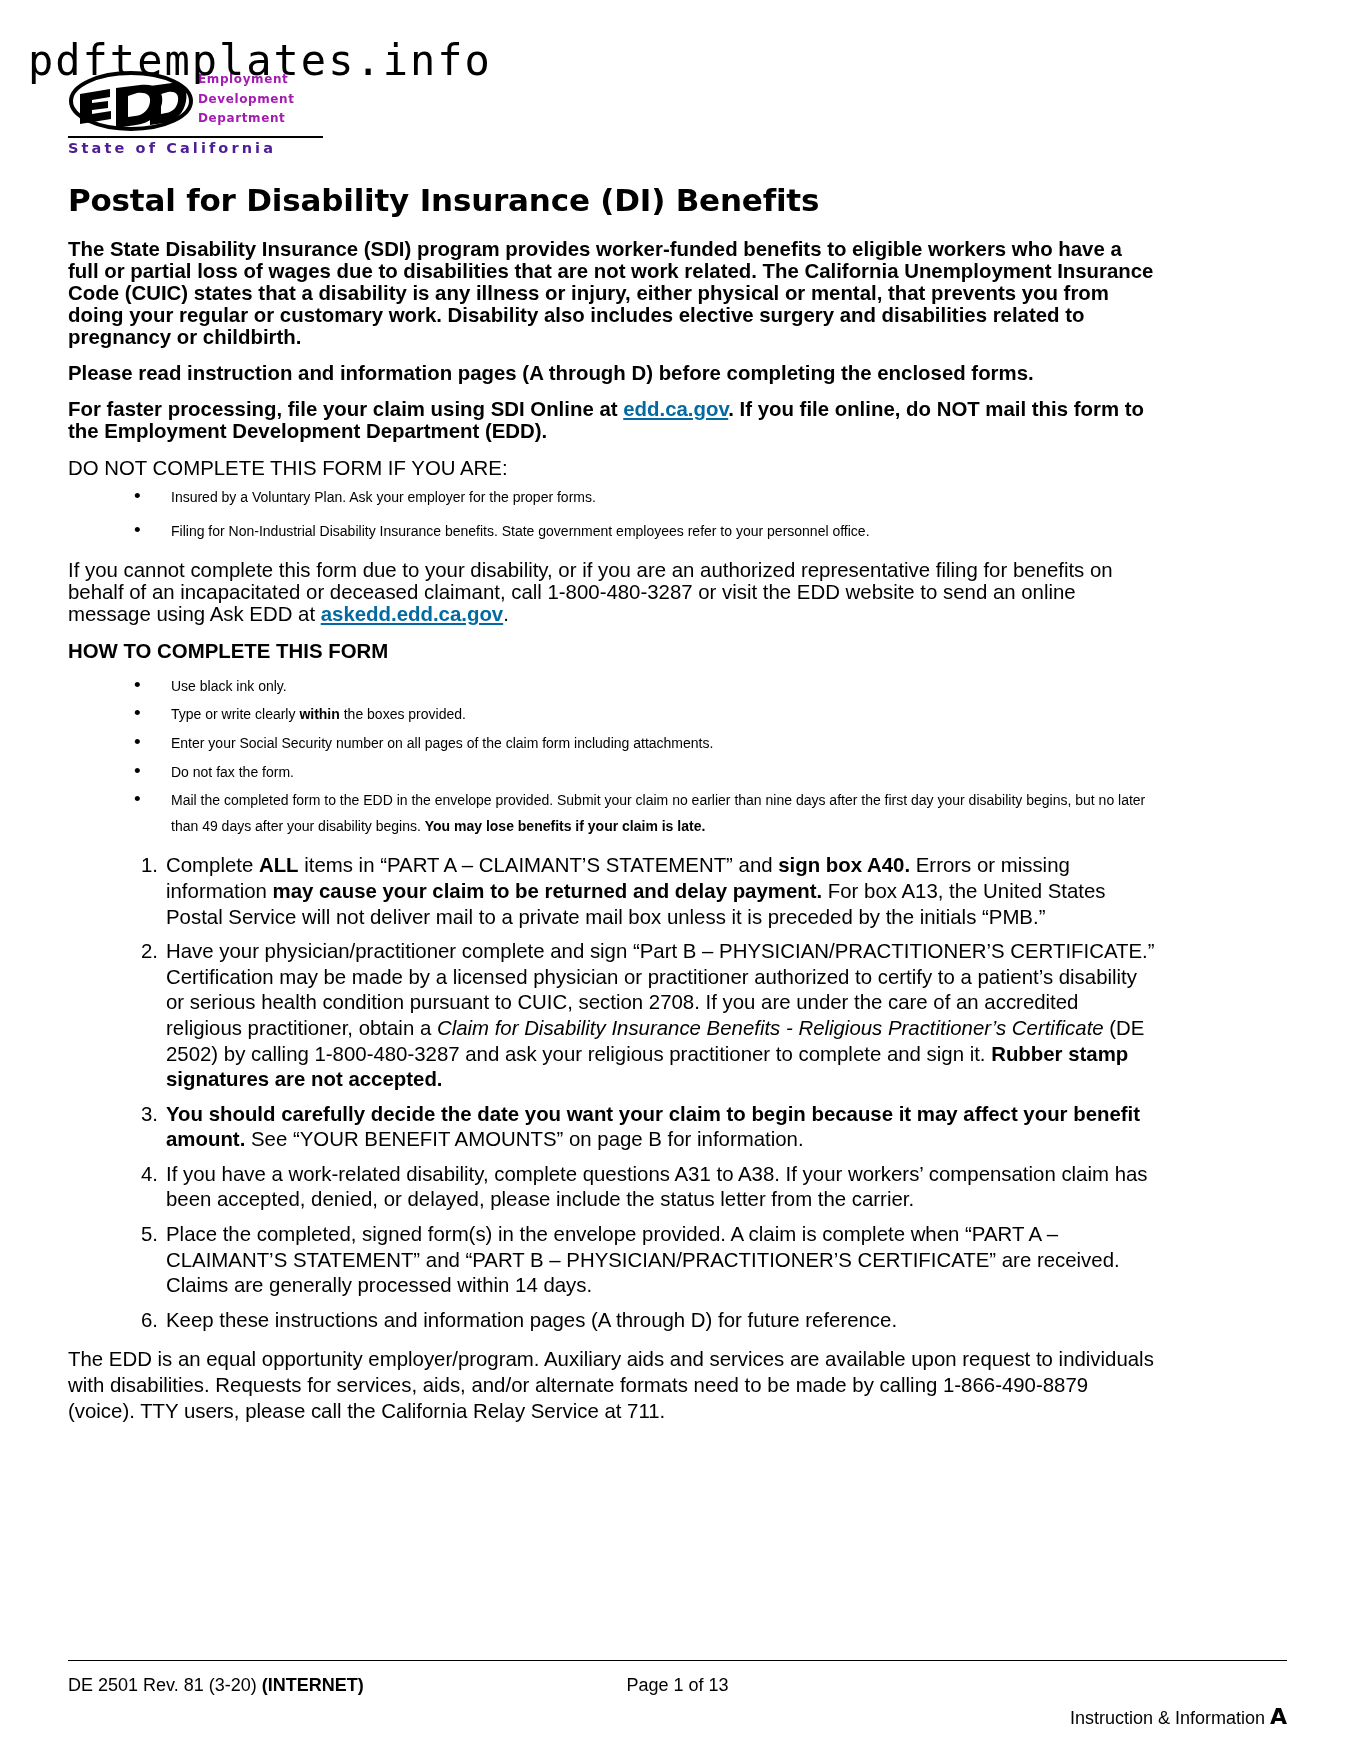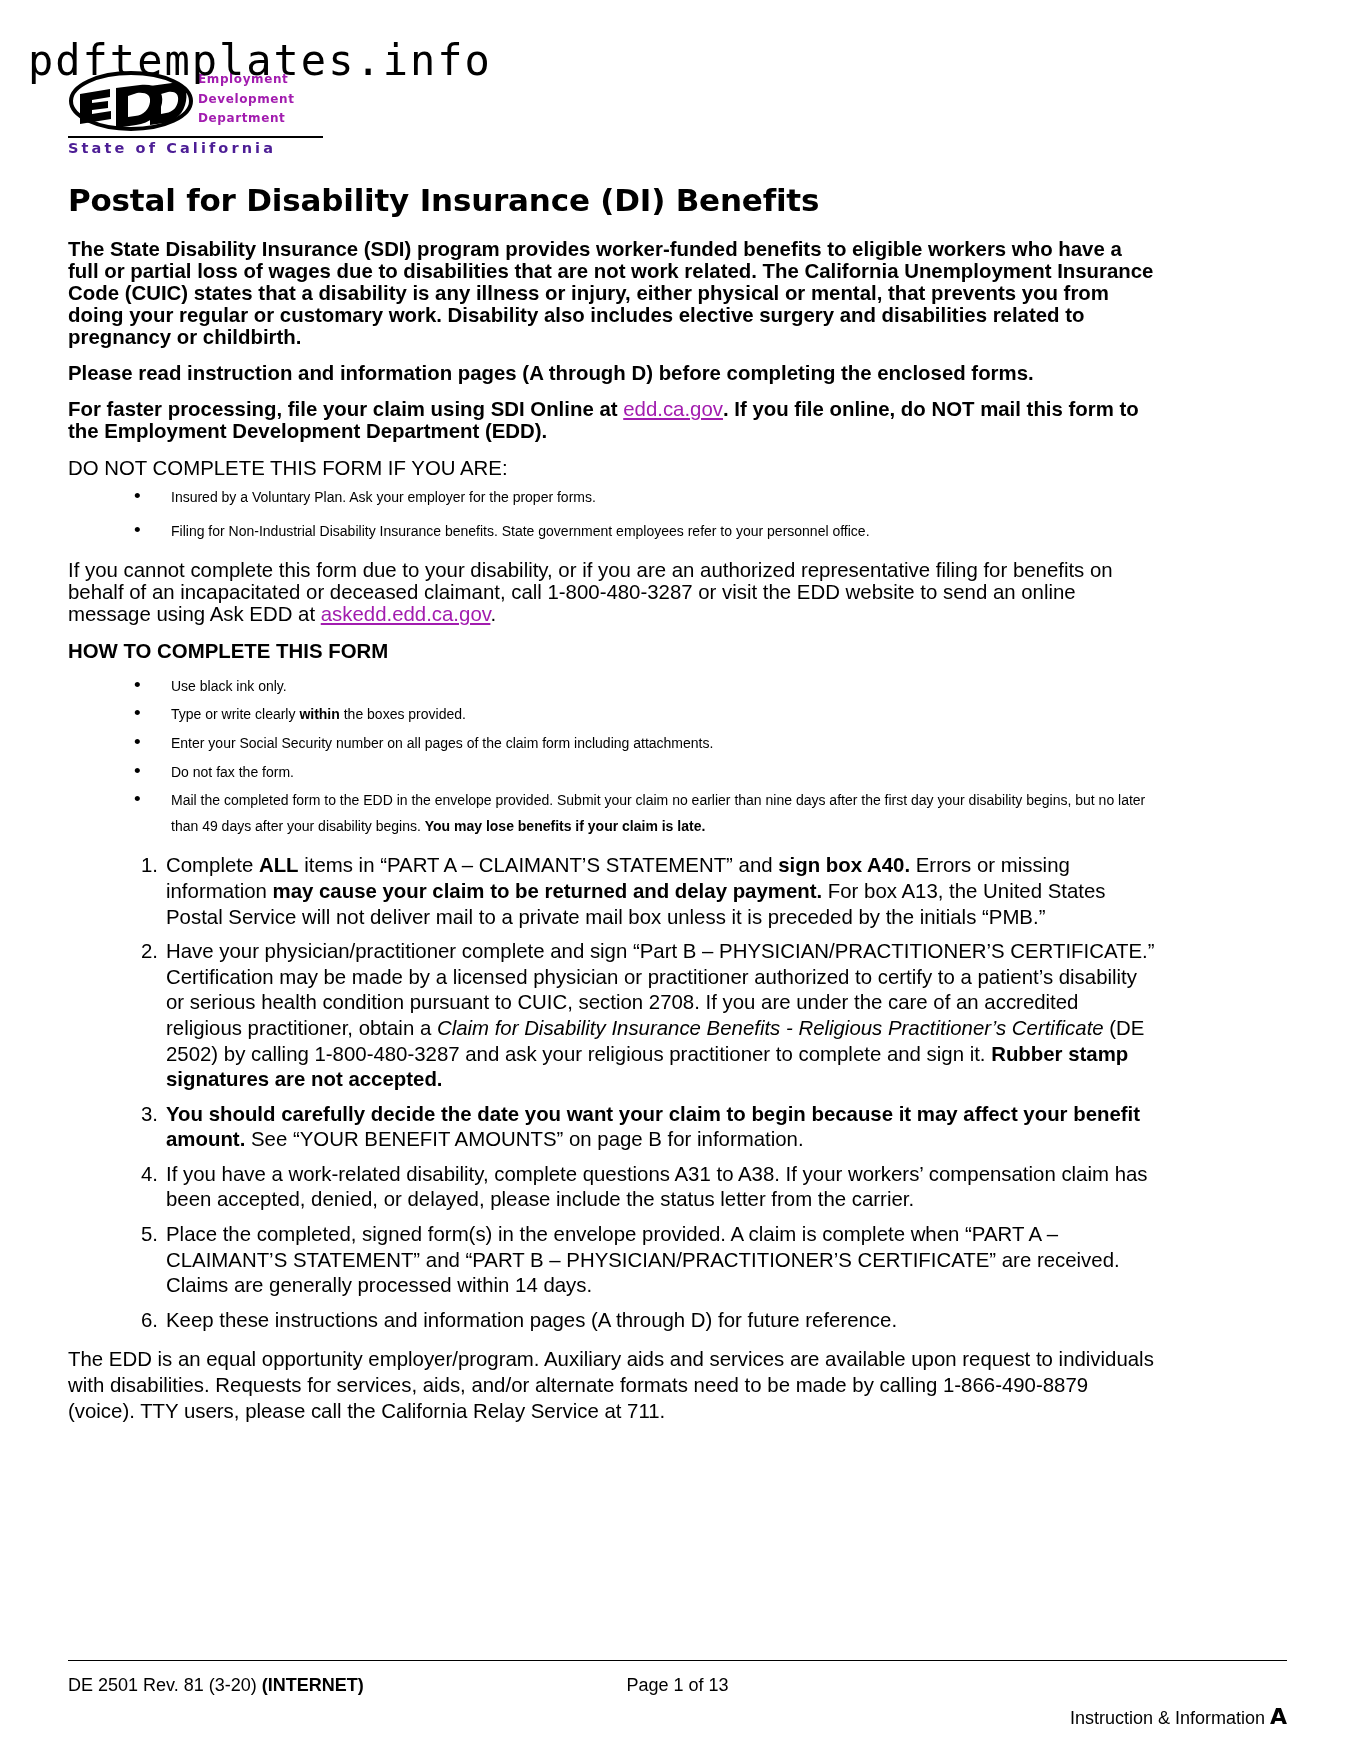--- a/index.html
+++ b/index.html
@@ -109,22 +109,22 @@
     font-size: 20.4px;
     line-height: 22px;
     margin-bottom: 14px;
     text-align: left;
   }
   .para-bold {
     font-weight: 700;
   }
 
   .link {
-    color: #a21caf;
-    font-weight: 400;
+    color: #0369a1;
+    font-weight: 700;
   }
 
   .sect-head {
     font-weight: 700;
     font-size: 20.4px;
     line-height: 24.8px;
     margin-bottom: 10px;
   }
 
   .lead-line {

